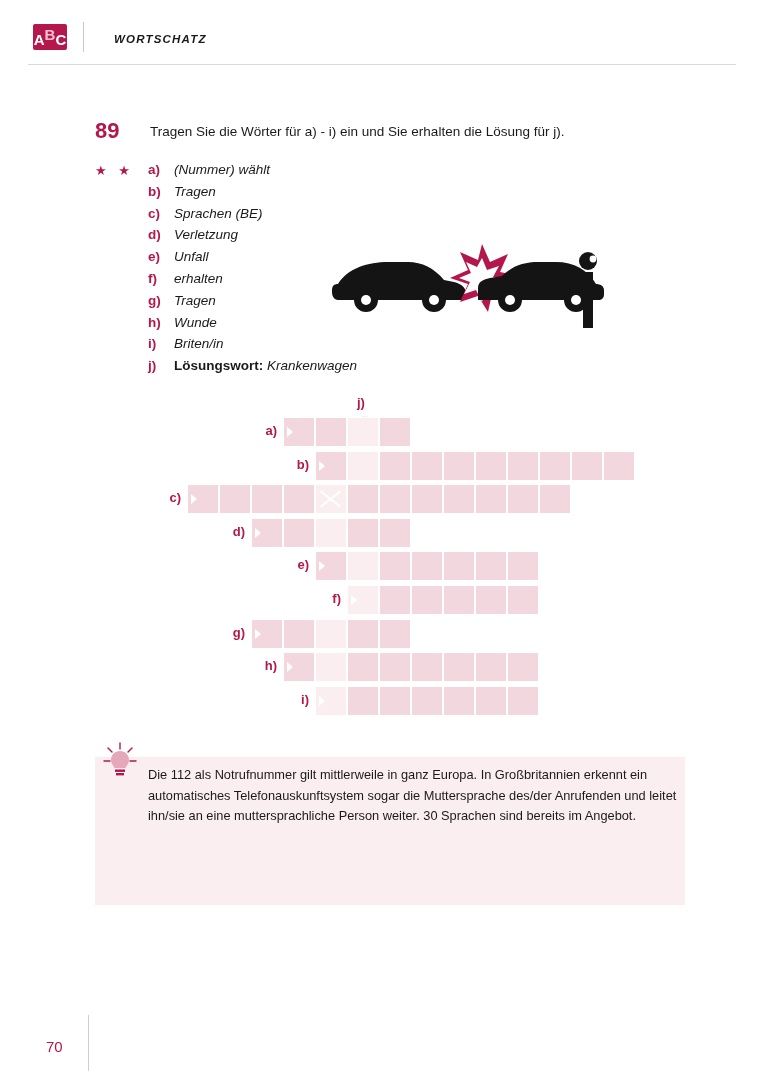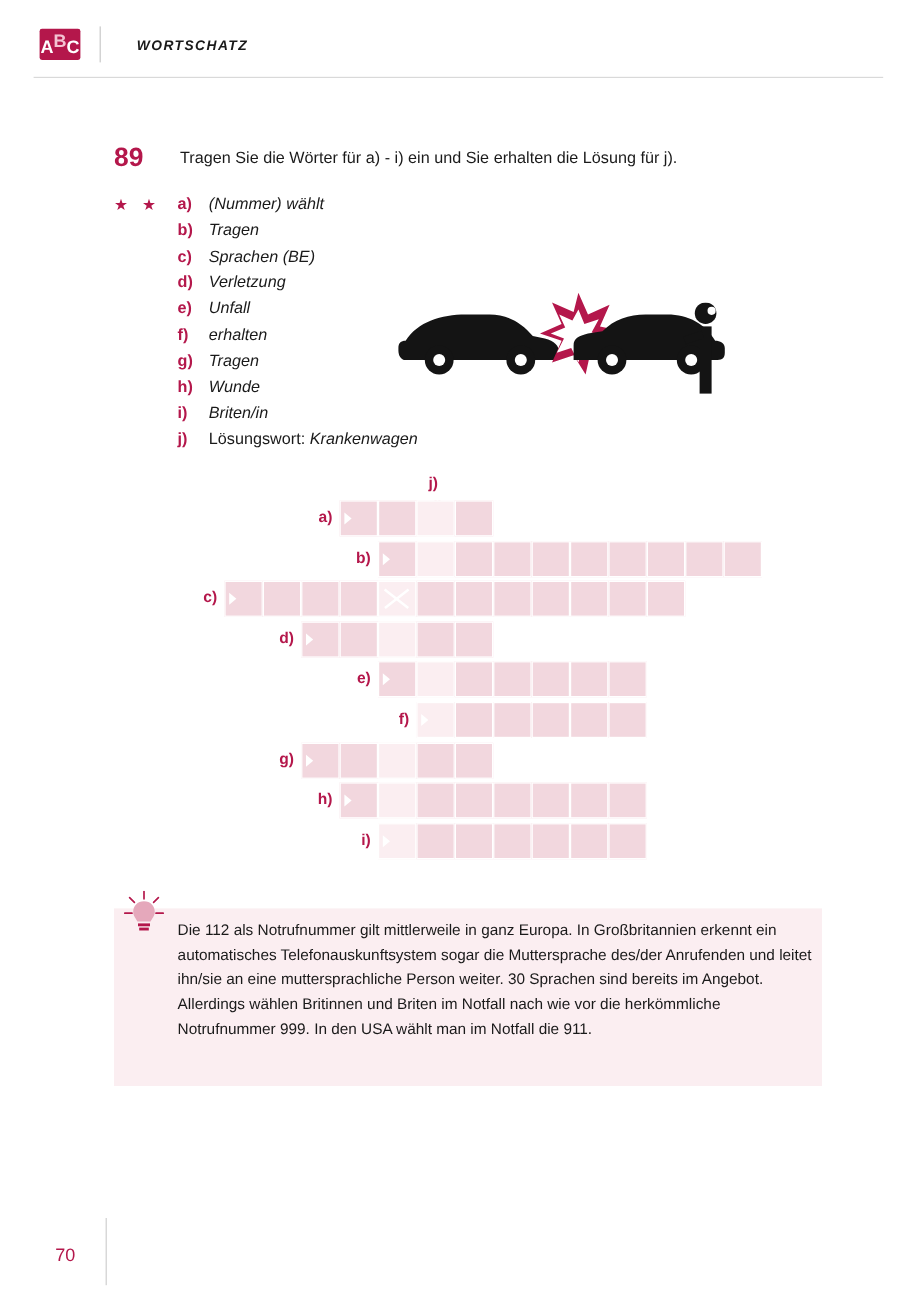--- a/index.html
+++ b/index.html
@@ -72,21 +72,21 @@
     display: flex; align-items: baseline;
     height: 21.8px;
     font-size: 13.5px;
   }
   .word-key {
     width: 26px; color: #b4174b; font-weight: bold; flex: none;
     font-style: normal;
   }
   .word-val { font-style: italic; }
   .word-row.solution .word-val { font-style: normal; }
-  .word-row.solution .lbl { font-weight: normal; font-style: normal; text-align: right; }
+  .word-row.solution .lbl { font-weight: bold; font-style: normal; text-align: right; }
   .word-row.solution .sol { font-style: italic; }
 
   
   .illustration {
     position: absolute; left: 330px; top: 232px; width: 280px; height: 100px;
   }
 
   
   .grid-area { position: absolute; left: 0; top: 395px; width: 764px; }
   .cw-row { position: absolute; height: 30px; }
@@ -349,17 +349,16 @@
       <line x1="1" y1="19" x2="7" y2="19"></line>
       <line x1="33" y1="19" x2="27" y2="19"></line>
     </g>
     <path d="M17 9 C11.5 9 8 13 8 18 C8 21.5 10.5 23.5 11.5 26 L22.5 26 C23.5 23.5 26 21.5 26 18 C26 13 22.5 9 17 9 Z" fill="#e5a8bb"></path>
     <rect x="12" y="27.5" width="10" height="2.4" fill="#b4174b"></rect>
     <rect x="13" y="31" width="8" height="2.4" fill="#b4174b"></rect>
   </svg>
 </div>
 <div class="infobox-text">
   <div>Die 112 als Notrufnummer gilt mittlerweile in ganz Europa. In Großbritannien erkennt ein automatisches Telefonauskunftsystem sogar die Muttersprache des/der Anrufenden und leitet ihn/sie an eine muttersprachliche Person weiter. 30 Sprachen sind bereits im Angebot.</div>
-  <div>Allerdings wählen Britinnen und Briten im Notfall nach wie vor die herkömmliche Notrufnummer 999. In den USA wählt man im Notfall die 911.</div>
 </div>
 
 <div class="footer-rule"></div>
 <div class="page-no">70</div>
 
 </body></html>

